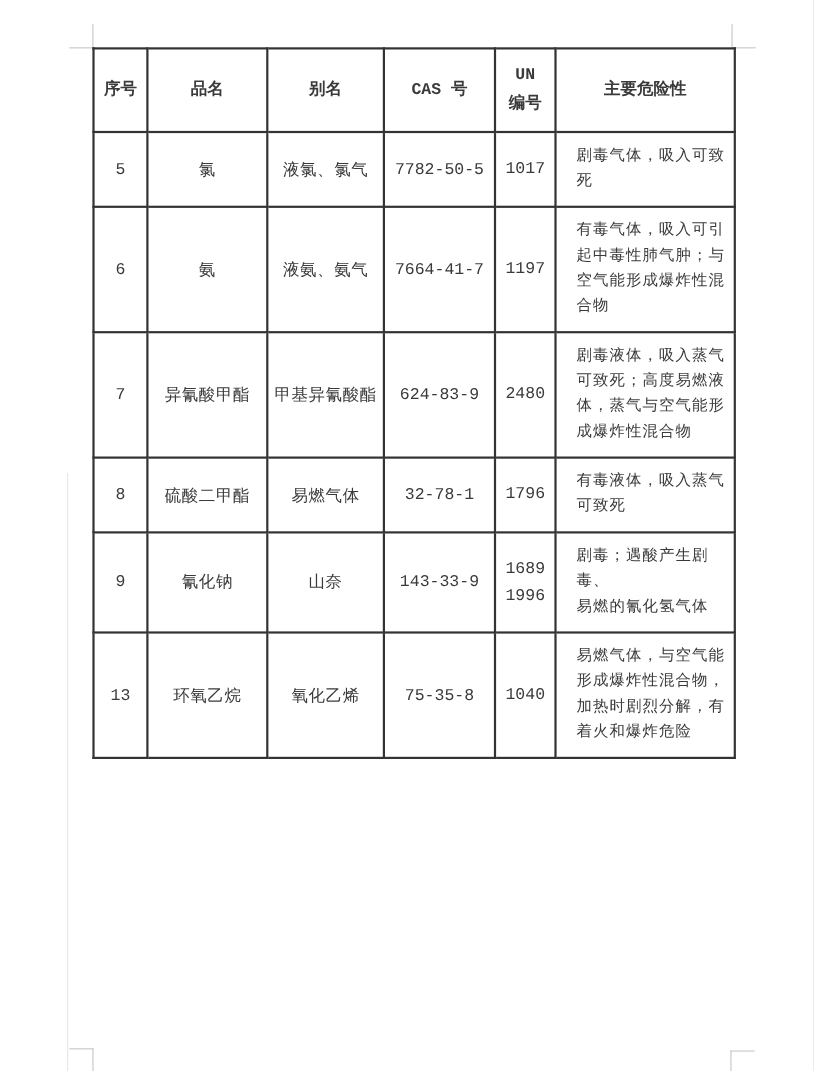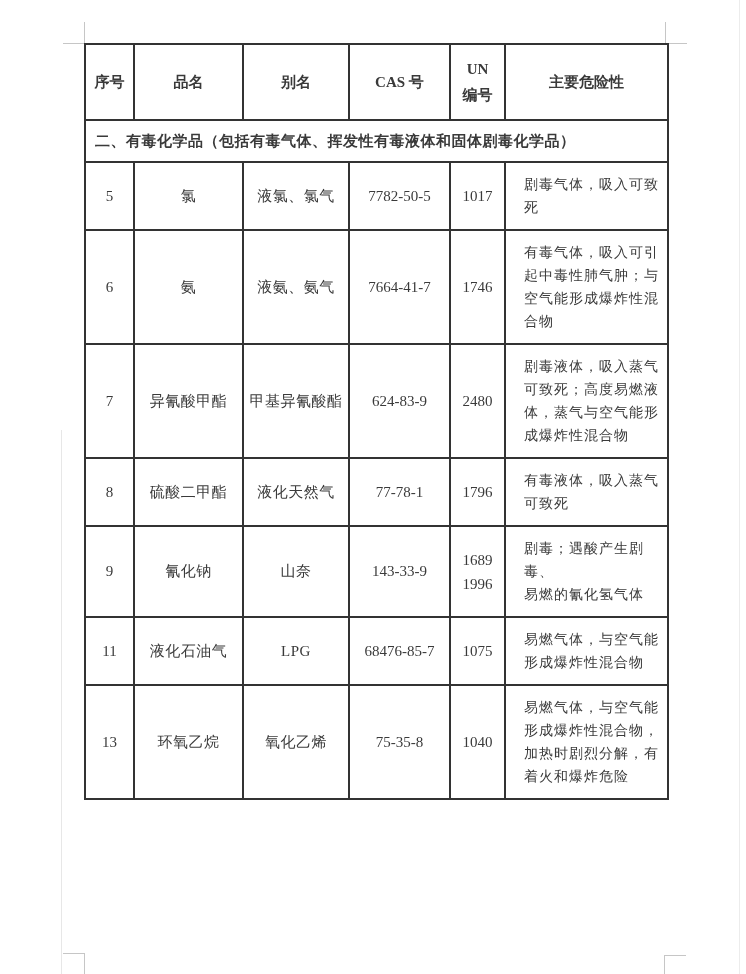--- a/index.html
+++ b/index.html
@@ -2,21 +2,21 @@
 <html><head>
 <meta charset="utf-8">
 <style>
   html, body { margin: 0; padding: 0; background: #ffffff; }
   .page {
     position: relative;
     width: 746px;
     height: 974px;
     background: #ffffff;
     overflow: hidden;
-    font-family: Liberation Serif, serif;
+    font-family: Liberation Mono, monospace;
     color: #3a3a3a;
   }
   
   .edge-left  { position: absolute; left: 61px; top: 430px; bottom: 0; width: 1px; background: #e7e7e7; }
   .edge-right { position: absolute; left: 739px; top: 0; bottom: 0; width: 1px; background: #ececec; }
   
   .mark { position: absolute; width: 21px; height: 21px; border: 0 solid #c6c6c6; }
   .mark.tl { left: 63px;  top: 22px;  border-right-width: 1px; border-bottom-width: 1px; }
   .mark.tr { left: 665px; top: 22px;  border-left-width: 1px;  border-bottom-width: 1px; }
   .mark.bl { left: 63px;  top: 953px; border-right-width: 1px; border-top-width: 1px; }
@@ -96,80 +96,68 @@
         <th>品名</th>
         <th>别名</th>
         <th>CAS 号</th>
         <th>UN
 编号</th>
         <th>主要危险性</th>
       </tr>
     </thead>
     <tbody>
         <tr>
-          <td class="section" colspan="6">二、有毒化学品（包括有毒气体、挥发性有毒液体和固体剧毒化学品）</td>
-        </tr>
-        <tr>
           <td class="c-no">5</td>
           <td class="c-name">氯</td>
           <td class="c-alias">液氯、氯气</td>
           <td class="c-cas">7782-50-5</td>
           <td class="c-un">1017</td>
           <td class="c-hazard">剧毒气体，吸入可致
 死</td>
         </tr>
         <tr>
           <td class="c-no">6</td>
           <td class="c-name">氨</td>
           <td class="c-alias">液氨、氨气</td>
           <td class="c-cas">7664-41-7</td>
-          <td class="c-un">1746</td>
+          <td class="c-un">1197</td>
           <td class="c-hazard">有毒气体，吸入可引
 起中毒性肺气肿；与
 空气能形成爆炸性混
 合物</td>
         </tr>
         <tr>
           <td class="c-no">7</td>
           <td class="c-name">异氰酸甲酯</td>
           <td class="c-alias">甲基异氰酸酯</td>
           <td class="c-cas">624-83-9</td>
           <td class="c-un">2480</td>
           <td class="c-hazard">剧毒液体，吸入蒸气
 可致死；高度易燃液
 体，蒸气与空气能形
 成爆炸性混合物</td>
         </tr>
         <tr>
           <td class="c-no">8</td>
           <td class="c-name">硫酸二甲酯</td>
-          <td class="c-alias">液化天然气</td>
-          <td class="c-cas">77-78-1</td>
+          <td class="c-alias">易燃气体</td>
+          <td class="c-cas">32-78-1</td>
           <td class="c-un">1796</td>
           <td class="c-hazard">有毒液体，吸入蒸气
 可致死</td>
         </tr>
         <tr>
           <td class="c-no">9</td>
           <td class="c-name">氰化钠</td>
           <td class="c-alias">山奈</td>
           <td class="c-cas">143-33-9</td>
           <td class="c-un">1689
 1996</td>
           <td class="c-hazard">剧毒；遇酸产生剧毒、
 易燃的氰化氢气体</td>
-        </tr>
-        <tr>
-          <td class="c-no">11</td>
-          <td class="c-name">液化石油气</td>
-          <td class="c-alias">LPG</td>
-          <td class="c-cas">68476-85-7</td>
-          <td class="c-un">1075</td>
-          <td class="c-hazard">易燃气体，与空气能
-形成爆炸性混合物</td>
         </tr>
         <tr>
           <td class="c-no">13</td>
           <td class="c-name">环氧乙烷</td>
           <td class="c-alias">氧化乙烯</td>
           <td class="c-cas">75-35-8</td>
           <td class="c-un">1040</td>
           <td class="c-hazard">易燃气体，与空气能
 形成爆炸性混合物，
 加热时剧烈分解，有

